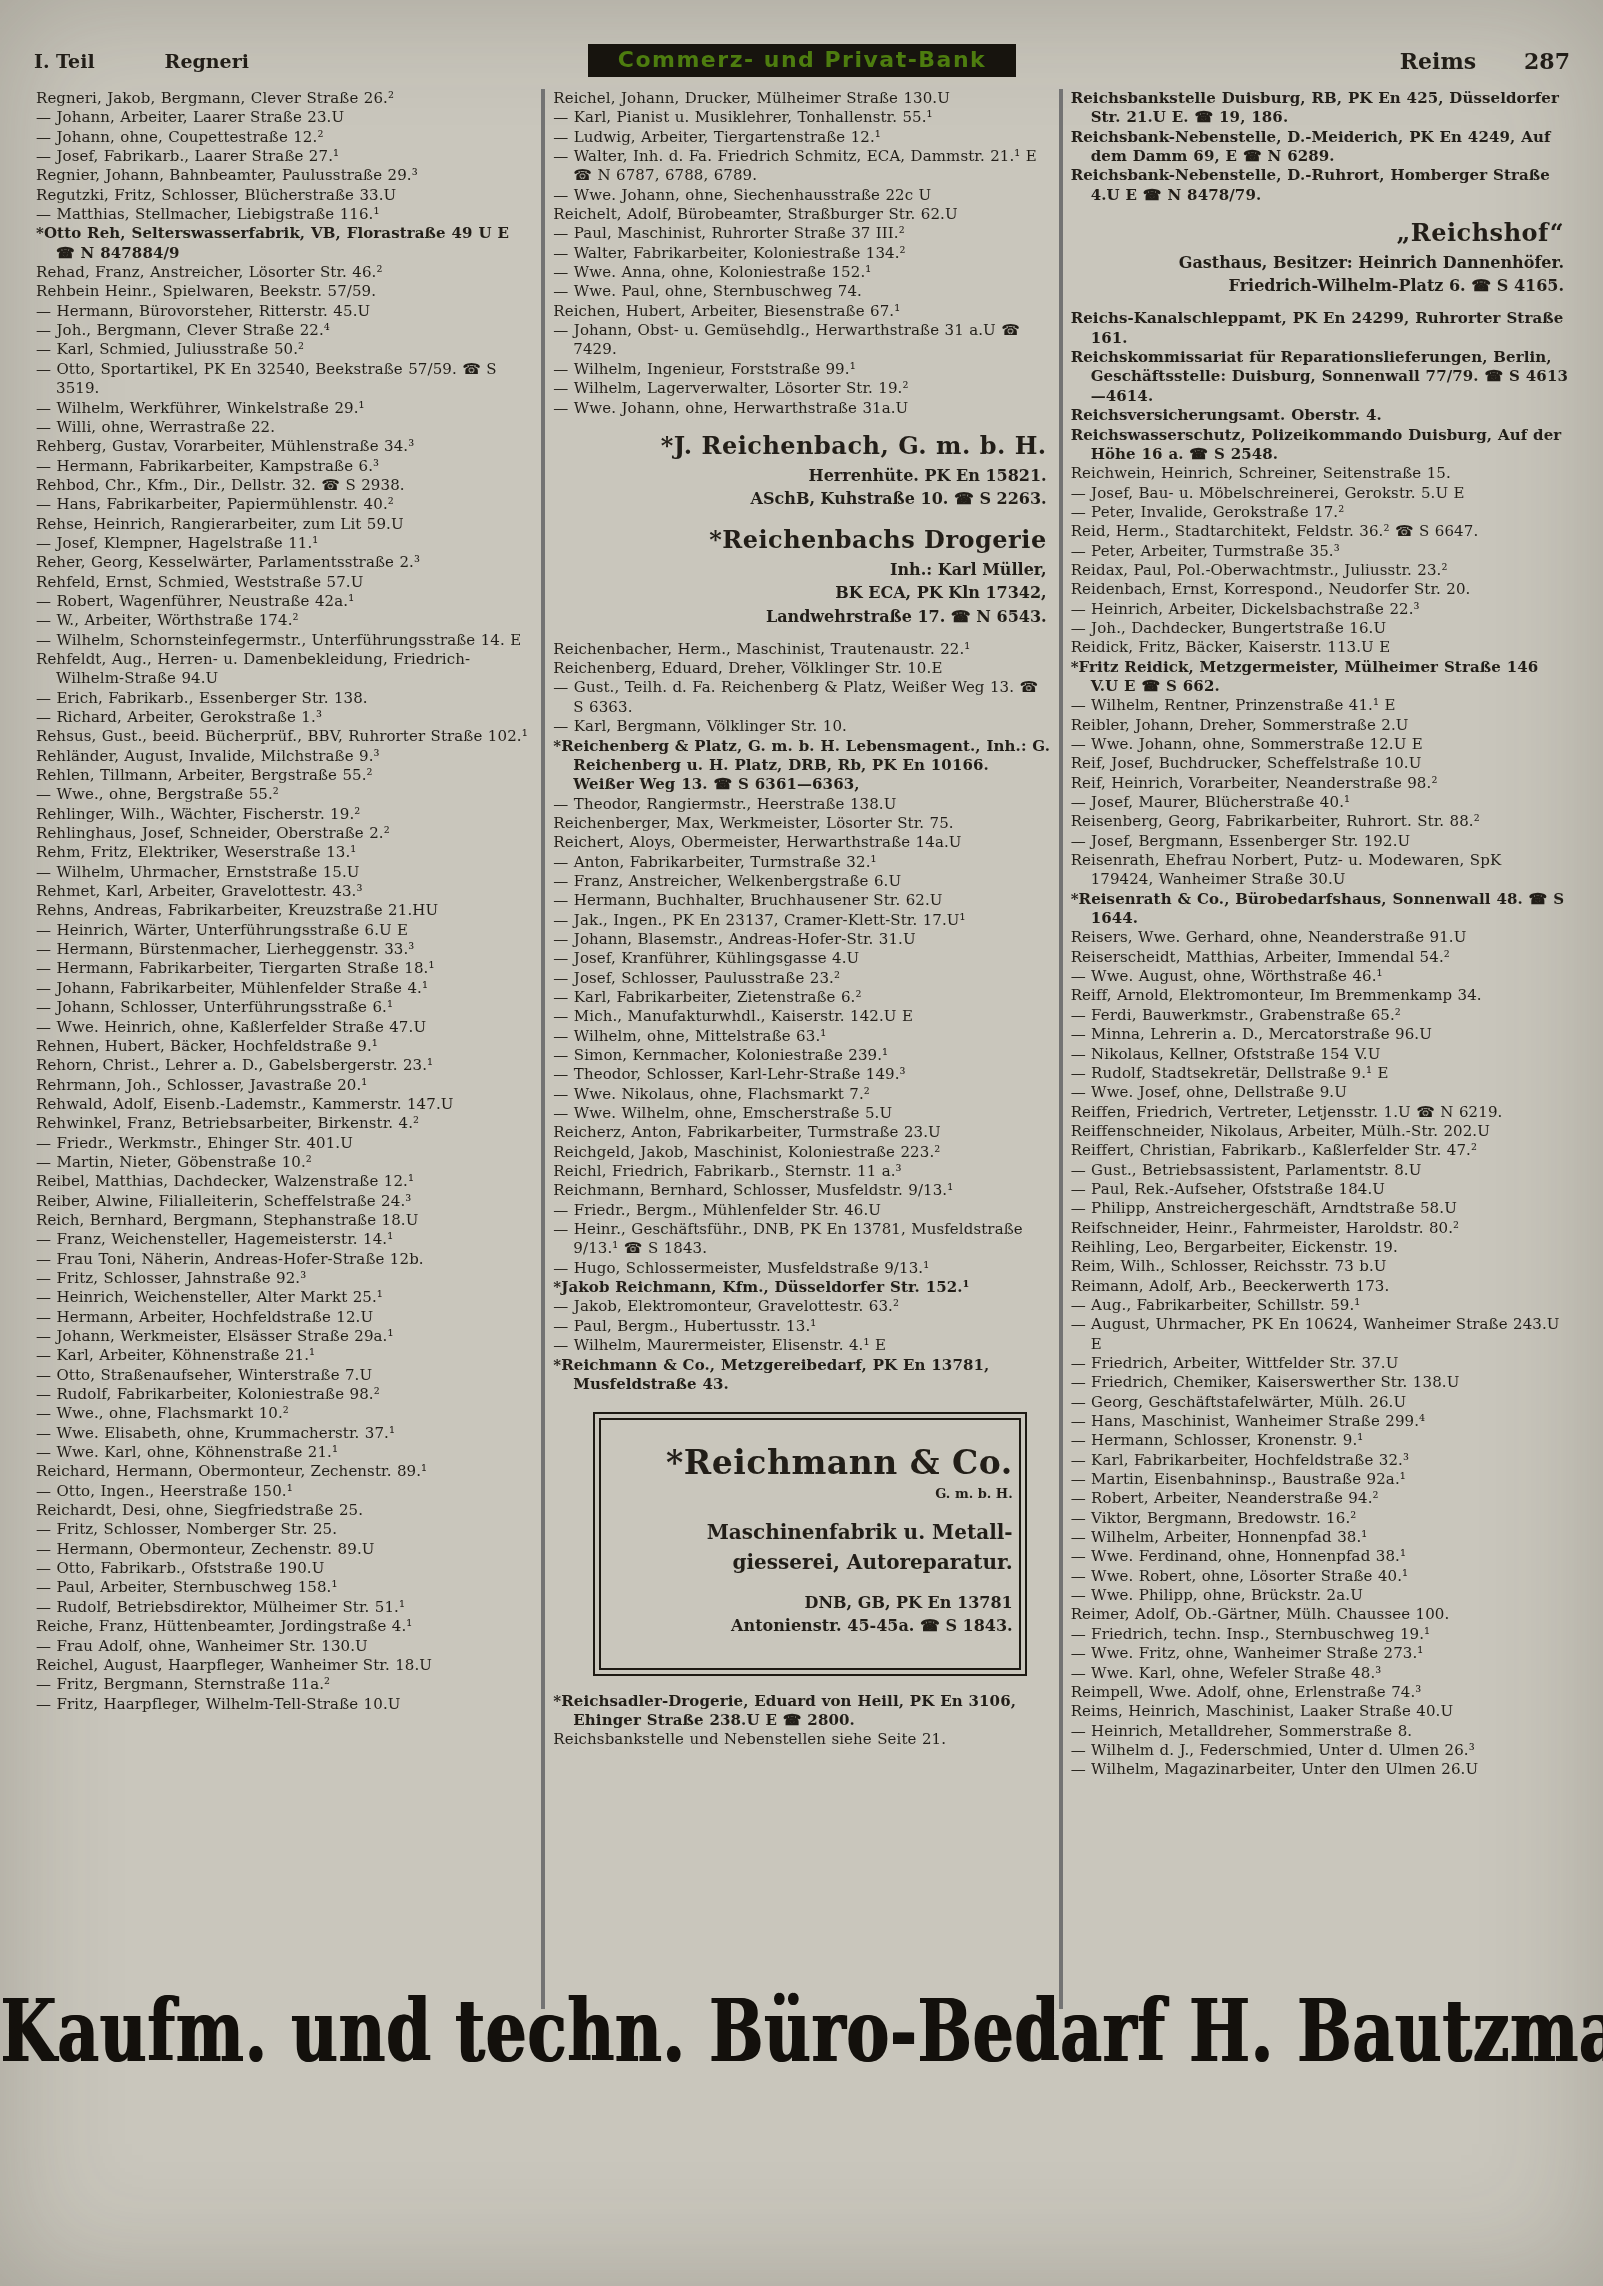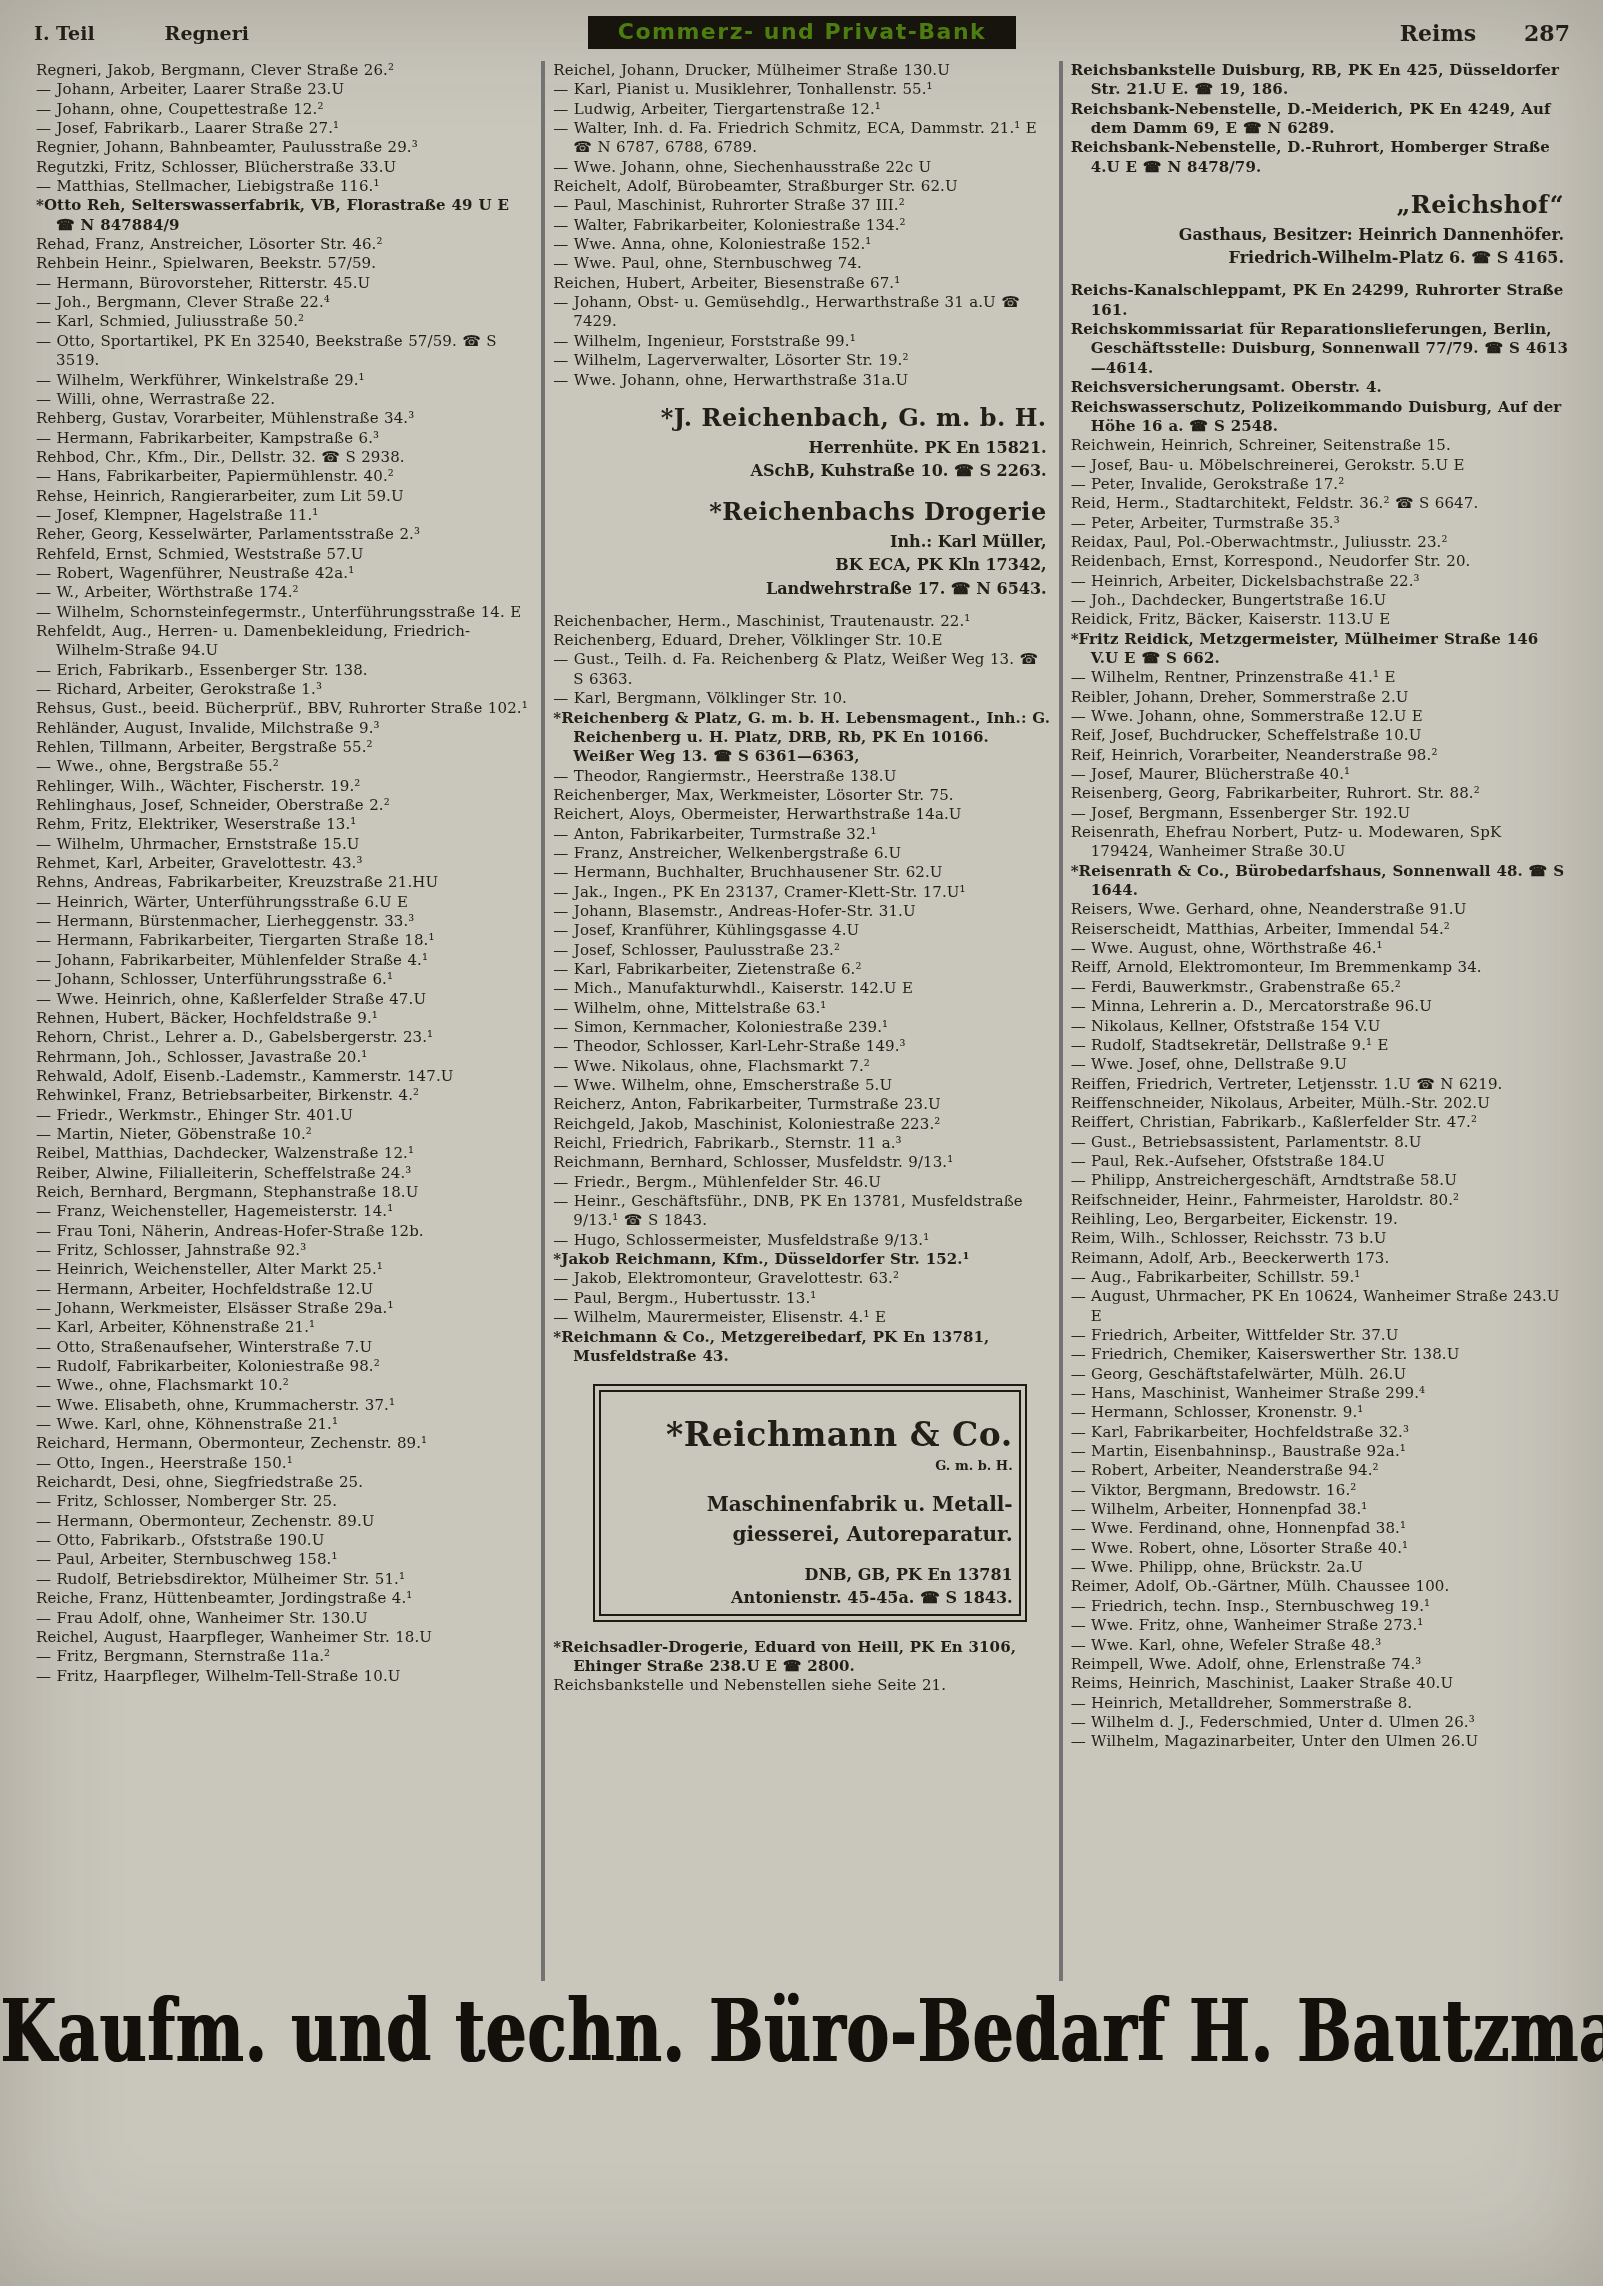--- a/index.html
+++ b/index.html
@@ -10,20 +10,21 @@
     background:#c9c6bc;
     box-shadow: inset 0 0 119px rgba(60,55,45,.25);
     color:#221e18;
     font-family:"DejaVu Serif","Liberation Serif",serif;
     overflow:hidden;
   }
   
   .page-header {
     display:flex; align-items:center;
     padding:16px 34px 4px 34px;
+    margin-top:28px;
   }
   .header-left { width:428px; display:flex; gap:70px; font-weight:bold; font-size:19px; }
   .header-banner {
     margin:0 auto;
     background:#17140e; color:#4d7c0f;
     font-family:"DejaVu Sans","Liberation Sans",sans-serif;
     font-weight:bold; font-size:22px; letter-spacing:1.5px;
     padding:3px 30px 5px 30px;
   }
   .header-right { width:428px; display:flex; justify-content:flex-end; gap:48px; font-weight:bold; font-size:22px; }
@@ -51,21 +52,21 @@
   
   .ad { text-align:right; margin:10px 4px 12px 4px; }
   .ad .sm  { font-weight:bold; font-size:13px; }
   .ad .md  { font-weight:bold; font-size:16px; line-height:1.45; }
   .ad .lg  { font-weight:bold; font-size:20px; line-height:1.5; }
   .ad .xl  { font-weight:bold; font-size:24px; line-height:1.5; letter-spacing:0.5px; }
   .ad .xxl { font-weight:bold; font-size:33px; line-height:1.4; letter-spacing:0.5px; }
   .ad.boxed {
     border:2px solid #1d1913;
     box-shadow: inset 0 0 0 4px #c9c6bc, inset 0 0 0 6px #1d1913;
-    padding:26px 12px 10px 12px;
+    padding:26px 12px 36px 12px;
     margin:18px 24px 16px 40px;
   }
   .ad.boxed .gap { height:14px; }
   
   .footer-banner {
     position:absolute;
     left:0; right:0; top:1980px;
     text-align:center;
     font-weight:bold;
     font-size:64px;

